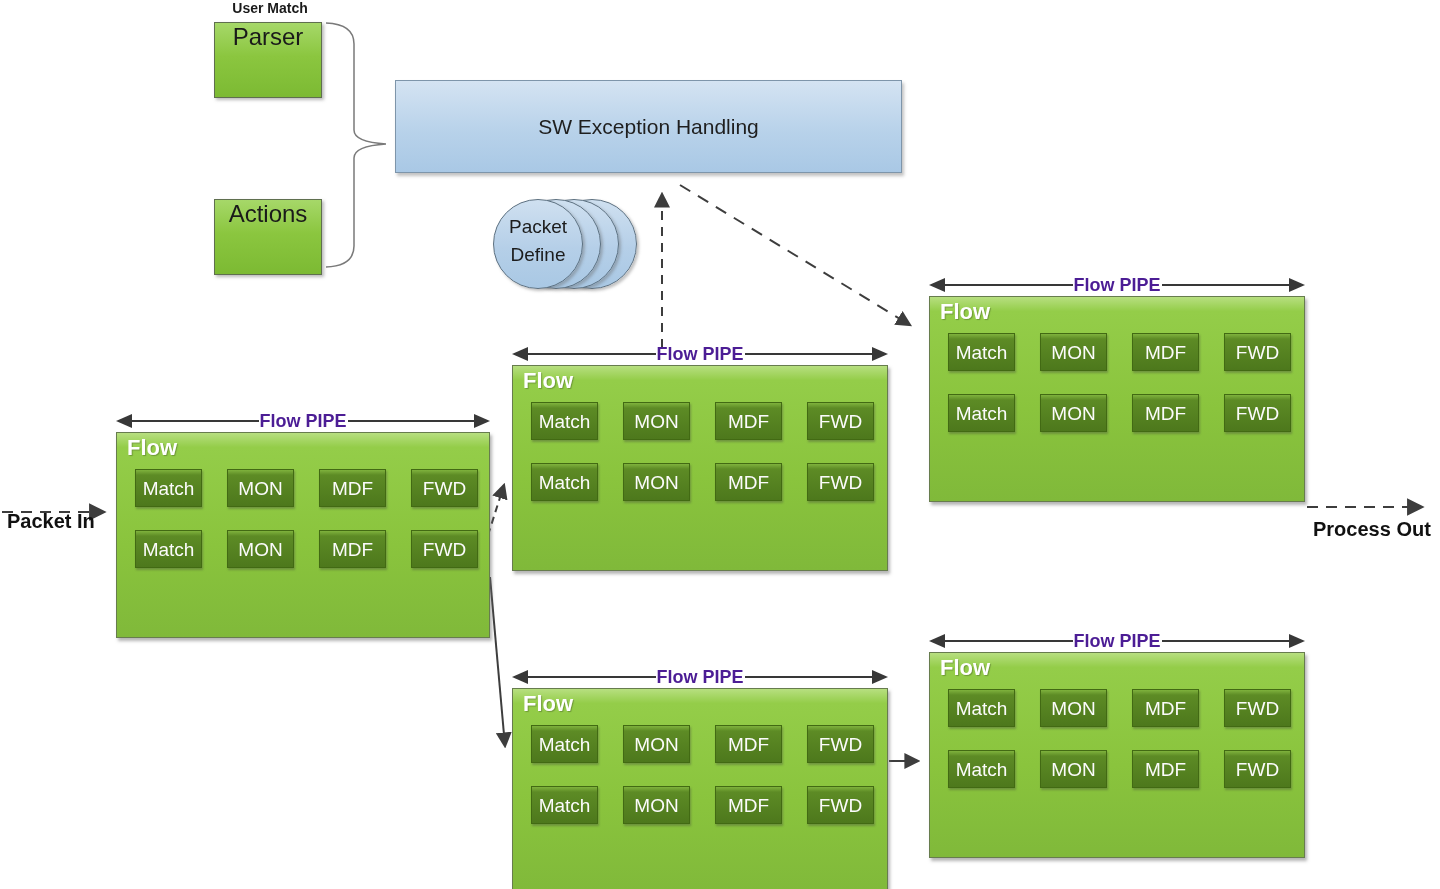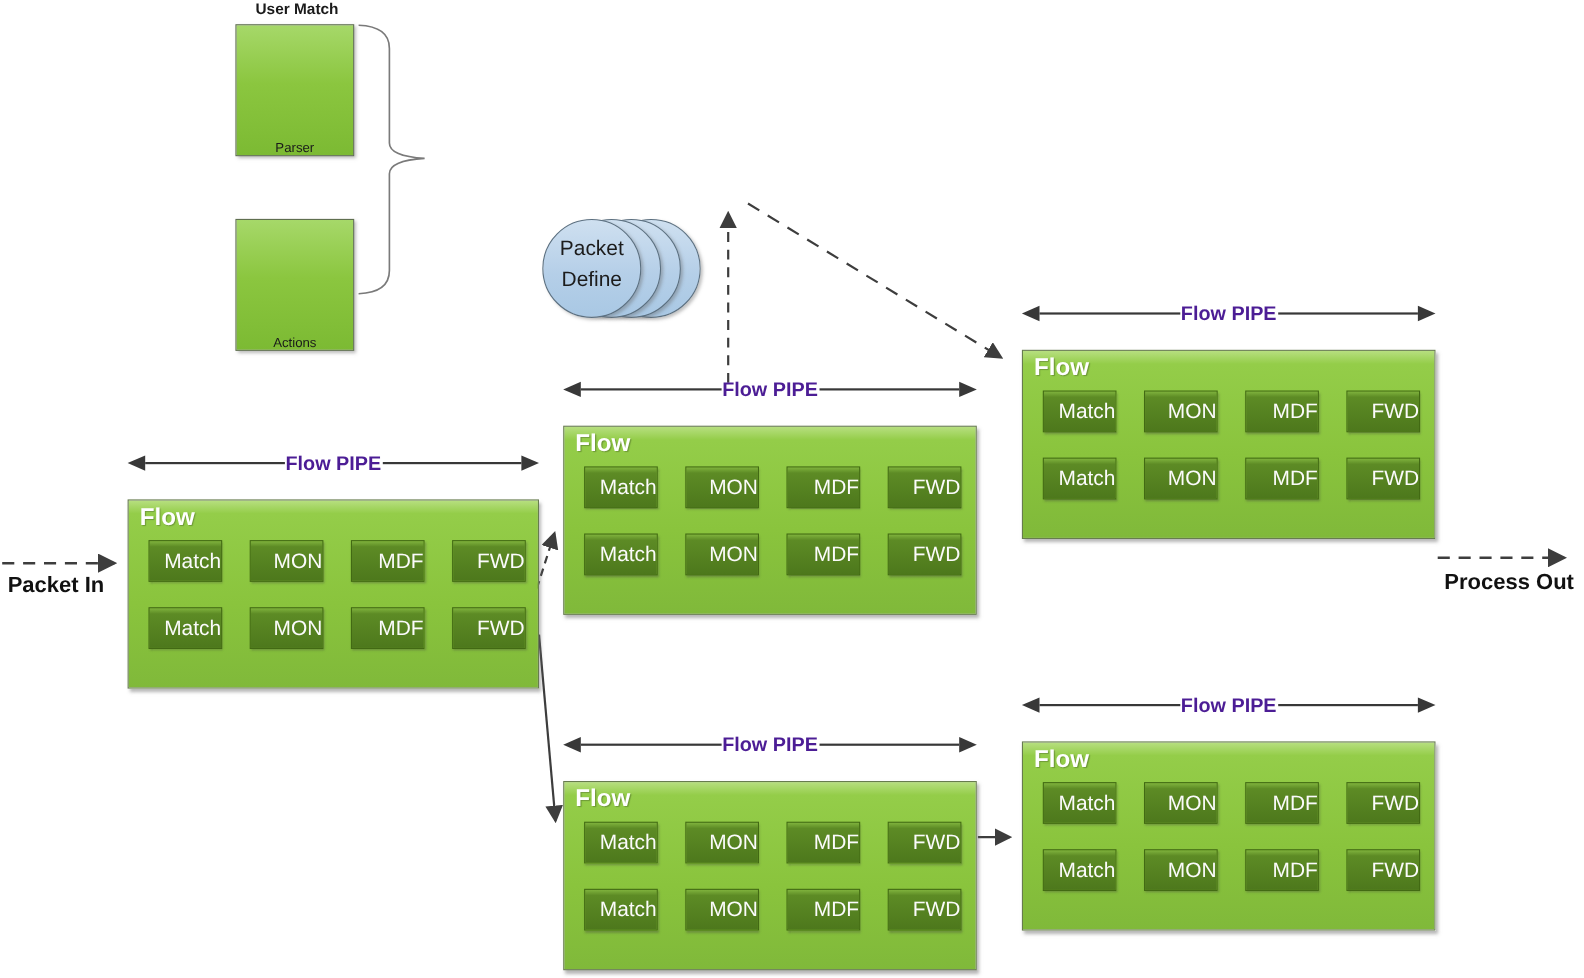--- a/index.html
+++ b/index.html
@@ -7,25 +7,25 @@
   body { font-family:"Liberation Sans", sans-serif; }
   #canvas {
     position:relative; width:1440px; height:889px; background:#ffffff; overflow:hidden;
   }
 
   
   #connectors { position:absolute; left:0; top:0; width:1440px; height:889px; z-index:1; }
 
   
   .user-box {
-    position:absolute; width:108px; height:120px; z-index:5;
+    position:absolute; width:108px; height:76px; z-index:5;
     background:linear-gradient(180deg,#a6d869 0%,#8bc63f 45%,#7cba33 100%);
     border:1px solid #5f6f4f; box-shadow:2px 2px 3px rgba(120,120,120,.5);
-    display:flex; align-items:flex-end; justify-content:center;
-    font-size:12px; color:#1a1a1a;
+    display:flex; align-items:flex-start; justify-content:center;
+    font-size:24px; color:#1a1a1a;
   }
   .ud-label {
     position:absolute; left:210px; top:0; width:120px; text-align:center;
     font-weight:bold; font-size:14px; color:#1a1a1a; z-index:5;
   }
 
   
   .sw-box {
     position:absolute; left:395px; top:80px; width:507px; height:93px; z-index:5;
     background:linear-gradient(180deg,#d4e3f2 0%,#b8d2ea 55%,#a9c8e5 100%);
@@ -49,33 +49,33 @@
   .pipe-group { position:absolute; z-index:5; }
   .pipe-arrow { position:absolute; left:0; top:1px; width:100%; height:22px;
                 display:flex; align-items:center; }
   .ah { width:0; height:0; border-top:7px solid transparent; border-bottom:7px solid transparent; }
   .ah.l { border-right:16px solid #383838; }
   .ah.r { border-left:16px solid #383838; }
   .pl { flex:1; height:2px; background:#383838; }
   .pipe-label { font-weight:bold; font-size:18px; color:#4c1d95; white-space:nowrap; padding:0 1px; }
 
   .flow-box {
-    position:absolute; left:0; top:45px; width:100%; height:172px;
+    position:absolute; left:0; top:23px; width:100%; height:206px;
     background:linear-gradient(180deg,#b7df80 0%,#94cd49 7%,#8ac43d 55%,#80b93a 100%);
     border:1px solid #677c4e; box-shadow:2px 3px 3px rgba(110,110,110,.5);
   }
   .flow-title {
     position:absolute; left:10px; top:2px; font-weight:bold; font-size:22px; color:#ffffff;
     text-shadow:1px 1px 1px rgba(0,0,0,.25);
   }
   .cell-row { position:absolute; left:18px; display:flex; gap:25px; }
   .cell-row.r1 { top:36px; }
   .cell-row.r2 { top:97px; }
   .cell {
-    width:67px; height:38px; line-height:37px; text-align:right;
+    width:67px; height:38px; line-height:37px; text-align:center;
     background:linear-gradient(180deg,#7fb23d 0%,#5d8b25 14%,#4d781c 100%);
     border:1px solid #426a13; box-shadow:1px 2px 2px rgba(60,60,60,.35);
     color:#fbfbfb; font-size:19px;
   }
 
   
   .io-label { position:absolute; font-weight:bold; font-size:20px; color:#111; z-index:5; }
 </style>
 </head>
 <body>
@@ -107,20 +107,23 @@
   </svg>
 
   <div class="ud-label">User Match</div>
   <div class="user-box" style="left:214px; top:22px;">
     <span>Parser</span>
   </div>
   <div class="user-box" style="left:214px; top:163px;margin-top:36px;">
     <span>Actions</span>
   </div>
 
+  <div class="sw-box">
+    <span>SW Exception Handling</span>
+  </div>
 
   <div class="pp-circle" style="left:547px; top:199px; z-index:11;"></div>
   <div class="pp-circle" style="left:529px; top:199px; z-index:12;"></div>
   <div class="pp-circle" style="left:511px; top:199px; z-index:13;"></div>
   <div class="pp-circle" style="left:493px; top:199px; z-index:14;"></div>
   <div class="pp-text">
     <div>Packet</div>
     <div>Define</div>
   </div>
 
@@ -242,16 +245,16 @@
       </div>
       <div class="cell-row r2">
         <div class="cell">Match</div>
         <div class="cell">MON</div>
         <div class="cell">MDF</div>
         <div class="cell">FWD</div>
       </div>
     </div>
   </div>
 
-  <div class="io-label" style="left:7px; top:521px;">Packet In</div>
+  <div class="io-label" style="left:7px; top:510px;">Packet In</div>
   <div class="io-label" style="left:1313px; top:518px;">Process Out</div>
 
 </div>
 
 </body></html>

